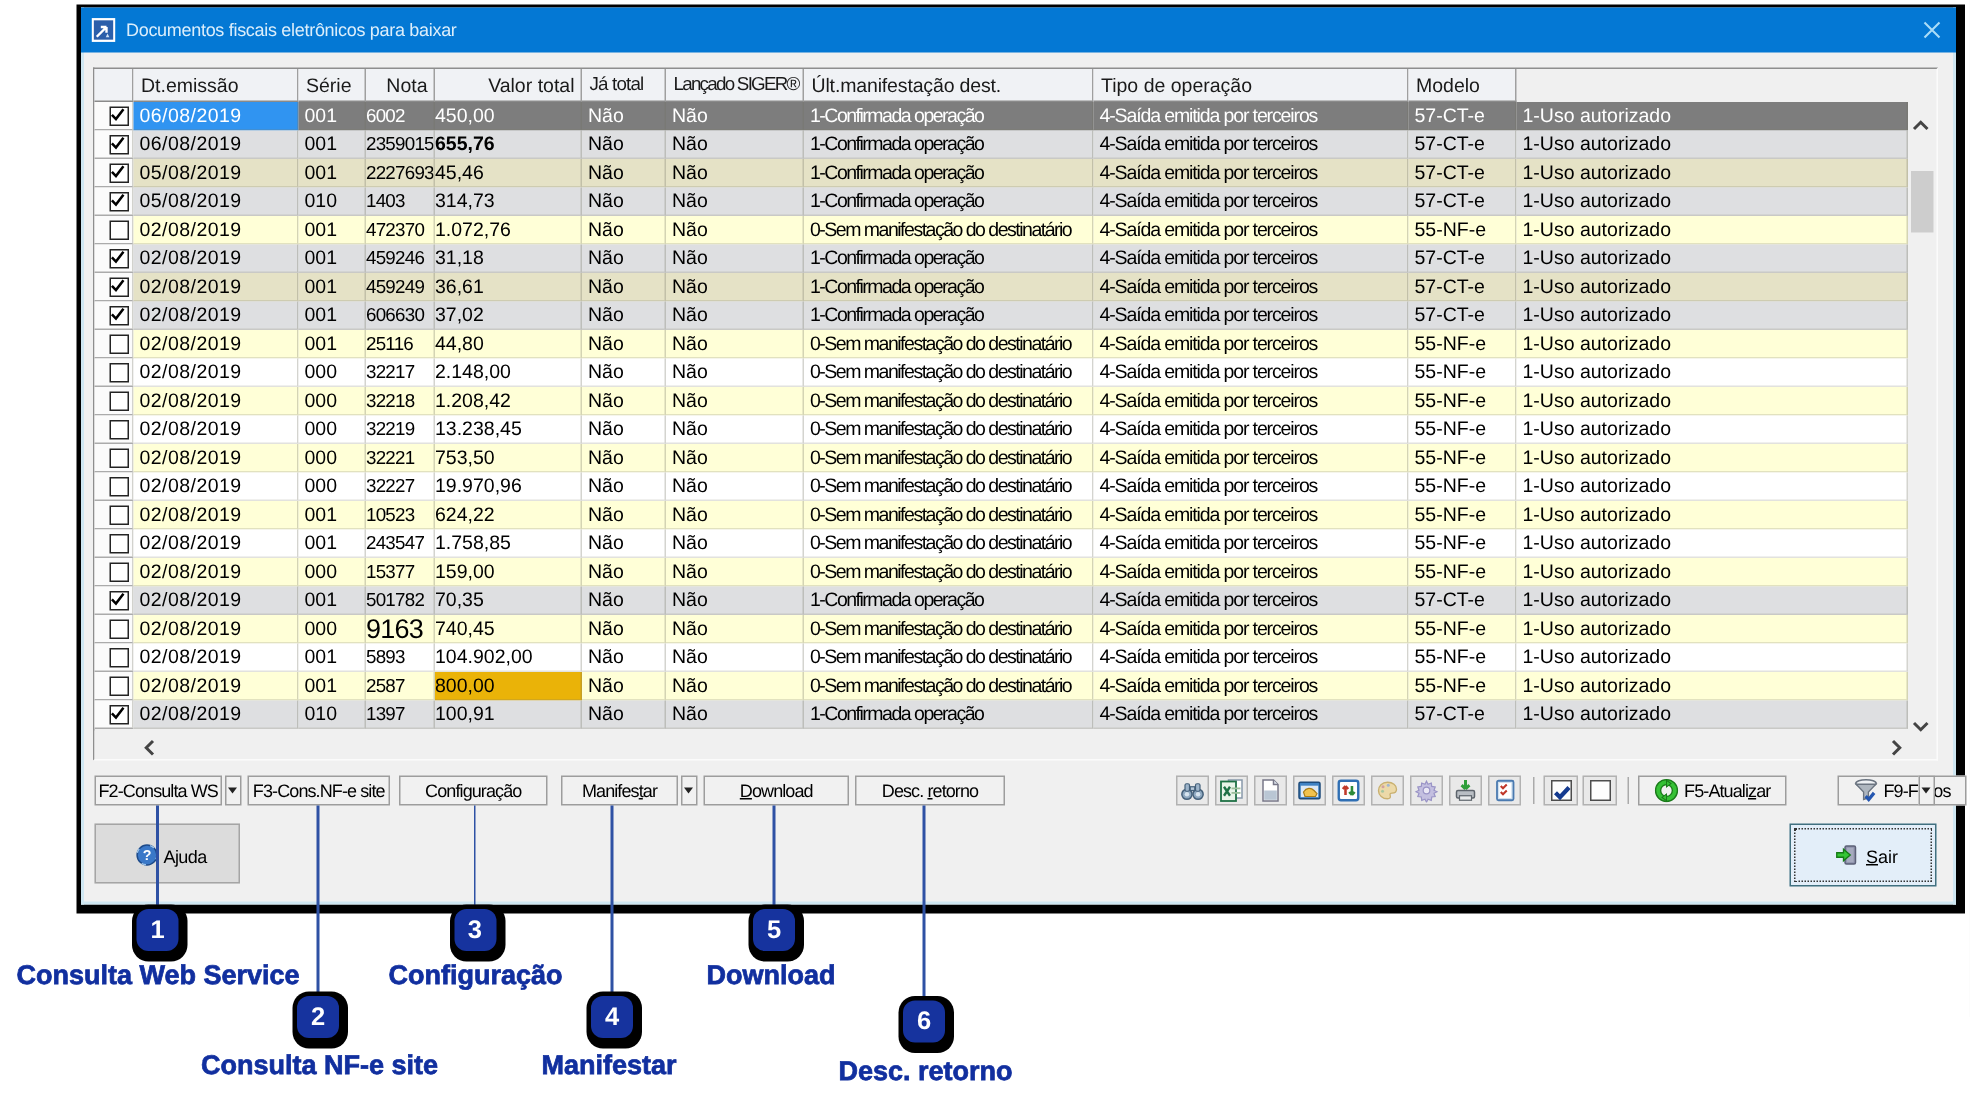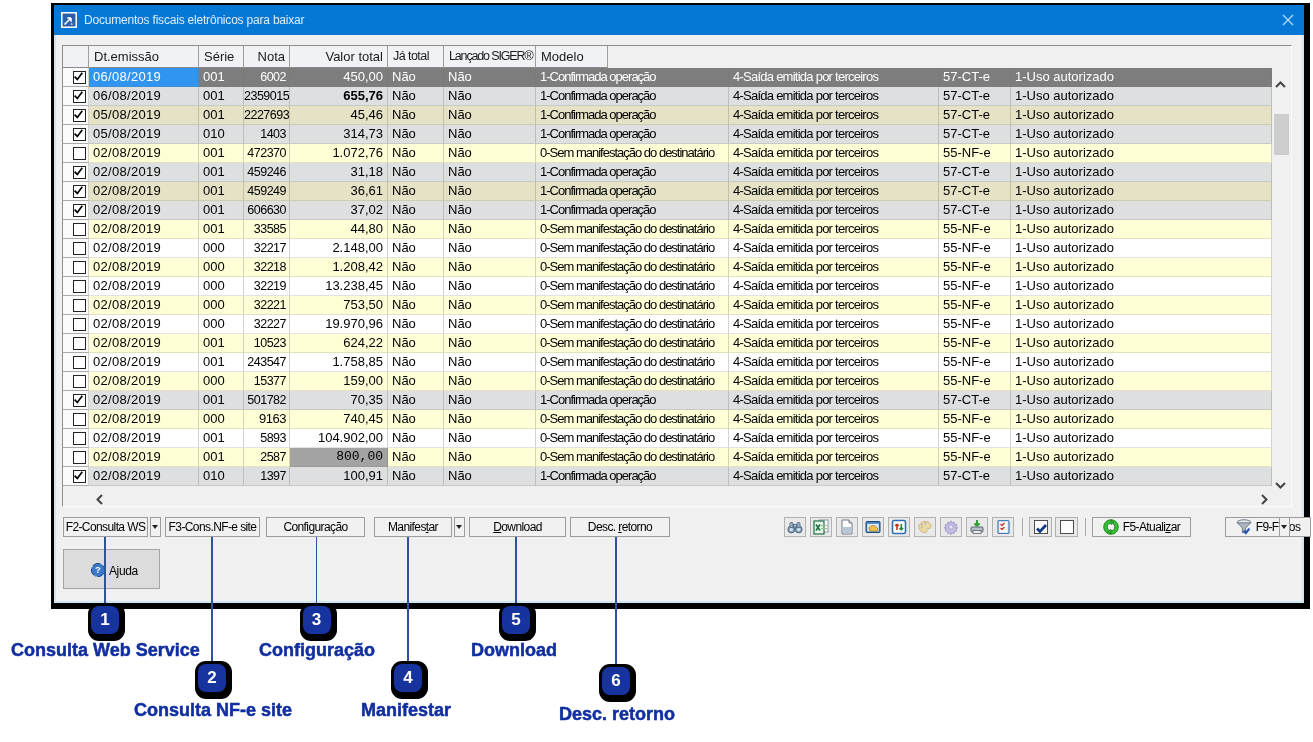--- a/index.html
+++ b/index.html
@@ -15,21 +15,21 @@
         border-top:1px solid #8e8e8e; border-left:1px solid #8e8e8e;
         border-right:1px solid #fbfbfb; border-bottom:1px solid #fbfbfb; }
 #hdr { position:absolute; left:63px; top:46px; width:1209px; height:22px; display:flex; }
 .hc { height:22px; background:#f0f2f5; border-right:1px solid #9f9f9f; border-bottom:1px solid #8a8a8a;
       font-size:13px; color:#1a1a1a; line-height:21px; padding-left:5px; overflow:hidden; white-space:nowrap; }
 .hc.r { text-align:right; padding-right:4px; padding-left:0; }
 #rows { position:absolute; left:63px; top:68px; width:1209px; }
 .row { display:flex; height:19px; }
 .c { height:19px; font-size:13px; color:#000; line-height:18px; padding-left:4px; overflow:hidden;
      white-space:nowrap; border-right:1px solid rgba(115,115,100,0.30); border-bottom:1px solid rgba(125,125,105,0.22); }
-.c.r { text-align:right; padding-right:4px; padding-left:0; }
+.c.r { text-align:left; padding-right:4px; padding-left:0; }
 .cbc { background:#fbfbfb; border-bottom:1px solid #ababab; }
 .cb { width:13px; height:13px; border:1.5px solid #232323; background:#fff; margin:3px 0 0 6px; }
 .cb svg { display:block; margin:-2px 0 0 -2px; }
 #vsb { position:absolute; left:1273px; top:46px; width:17px; height:441px; background:#f0f0f0; }
 #vthumb { position:absolute; left:1274px; top:114px; width:15px; height:41px; background:#cdcdcd; }
 #hsb { position:absolute; left:63px; top:487px; width:1209px; height:19px; background:#f0f0f0; }
 .sarr { position:absolute; }
 .btn { position:absolute; top:517px; height:20px; background:#f1f1f1; border:1px solid #9d9d9d;
        font-size:12px; letter-spacing:-0.6px; color:#000; text-align:center; line-height:19px;
        white-space:nowrap; overflow:hidden; }
@@ -71,20 +71,22 @@
     </svg>
   <div id="grid"></div>
   <div id="hdr">
       <div class="hc" style="width:26px;"></div>
       <div class="hc" style="width:110px;">Dt.emissão</div>
       <div class="hc" style="width:45px;">Série</div>
       <div class="hc r" style="width:46px;">Nota</div>
       <div class="hc r" style="width:98px;">Valor total</div>
       <div class="hc" style="width:56px;font-size:12.5px;letter-spacing:-0.55px;">Já total</div>
       <div class="hc" style="width:92px;font-size:12.5px;letter-spacing:-1.15px;">Lançado SIGER®</div>
+      <div class="hc" style="width:193px;letter-spacing:-0.1px;">Últ.manifestação dest.</div>
+      <div class="hc" style="width:210px;">Tipo de operação</div>
       <div class="hc" style="width:72px;">Modelo</div>
     </div>
   <div id="rows">
 <div class="row">
         <div class="c cbc" style="width:26px">
           <div class="cb">
             <svg width="13" height="13" viewBox="0 0 13 13">
               <path d="M2.6 6.6l2.7 2.8 5-6.6" stroke="#000" stroke-width="1.7" fill="none"></path>
             </svg>
           </div>
@@ -228,21 +230,21 @@
         <div class="c" style="width:210px;letter-spacing:-0.75px;background:#dedfe1;">4-Saída emitida por terceiros</div>
         <div class="c" style="width:72px;background:#dedfe1;">57-CT-e</div>
         <div class="c" style="width:261px;background:#dedfe1;">1-Uso autorizado</div>
       </div>
 <div class="row">
         <div class="c cbc" style="width:26px">
           <div class="cb"></div>
         </div>
         <div class="c" style="width:110px;letter-spacing:0.3px;background:#ffffd7;">02/08/2019</div>
         <div class="c" style="width:45px;background:#ffffd7;">001</div>
-        <div class="c r" style="width:46px;font-size:12.5px;letter-spacing:-0.5px;padding-right:3px;background:#ffffd7;">33585</div>
+        <div class="c r" style="width:46px;font-size:12.5px;letter-spacing:-0.5px;padding-right:3px;background:#ffffd7;">25116</div>
         <div class="c r" style="width:98px;background:#ffffd7;">44,80</div>
         <div class="c" style="width:56px;background:#ffffd7;">Não</div>
         <div class="c" style="width:92px;background:#ffffd7;">Não</div>
         <div class="c" style="width:193px;letter-spacing:-1.0px;background:#ffffd7;">0-Sem manifestação do destinatário</div>
         <div class="c" style="width:210px;letter-spacing:-0.75px;background:#ffffd7;">4-Saída emitida por terceiros</div>
         <div class="c" style="width:72px;background:#ffffd7;">55-NF-e</div>
         <div class="c" style="width:261px;background:#ffffd7;">1-Uso autorizado</div>
       </div>
 <div class="row">
         <div class="c cbc" style="width:26px">
@@ -382,21 +384,21 @@
         <div class="c" style="width:210px;letter-spacing:-0.75px;background:#dedfe1;">4-Saída emitida por terceiros</div>
         <div class="c" style="width:72px;background:#dedfe1;">57-CT-e</div>
         <div class="c" style="width:261px;background:#dedfe1;">1-Uso autorizado</div>
       </div>
 <div class="row">
         <div class="c cbc" style="width:26px">
           <div class="cb"></div>
         </div>
         <div class="c" style="width:110px;letter-spacing:0.3px;background:#ffffd7;">02/08/2019</div>
         <div class="c" style="width:45px;background:#ffffd7;">000</div>
-        <div class="c r" style="width:46px;font-size:13px;letter-spacing:-0.5px;padding-right:3px;background:#ffffd7;">9163</div>
+        <div class="c r" style="width:46px;font-size:18px;letter-spacing:-0.5px;padding-right:3px;background:#ffffd7;">9163</div>
         <div class="c r" style="width:98px;background:#ffffd7;">740,45</div>
         <div class="c" style="width:56px;background:#ffffd7;">Não</div>
         <div class="c" style="width:92px;background:#ffffd7;">Não</div>
         <div class="c" style="width:193px;letter-spacing:-1.0px;background:#ffffd7;">0-Sem manifestação do destinatário</div>
         <div class="c" style="width:210px;letter-spacing:-0.75px;background:#ffffd7;">4-Saída emitida por terceiros</div>
         <div class="c" style="width:72px;background:#ffffd7;">55-NF-e</div>
         <div class="c" style="width:261px;background:#ffffd7;">1-Uso autorizado</div>
       </div>
 <div class="row">
         <div class="c cbc" style="width:26px">
@@ -413,21 +415,21 @@
         <div class="c" style="width:72px;background:#ffffff;">55-NF-e</div>
         <div class="c" style="width:261px;background:#ffffff;">1-Uso autorizado</div>
       </div>
 <div class="row">
         <div class="c cbc" style="width:26px">
           <div class="cb"></div>
         </div>
         <div class="c" style="width:110px;letter-spacing:0.3px;background:#ffffd7;">02/08/2019</div>
         <div class="c" style="width:45px;background:#ffffd7;">001</div>
         <div class="c r" style="width:46px;font-size:12.5px;letter-spacing:-0.5px;padding-right:3px;background:#ffffd7;">2587</div>
-        <div class="c r" style="width:98px;background:#a3a3a3;font-family:Liberation Mono, monospace;">800,00</div>
+        <div class="c r" style="width:98px;background:#eab308;">800,00</div>
         <div class="c" style="width:56px;background:#ffffd7;">Não</div>
         <div class="c" style="width:92px;background:#ffffd7;">Não</div>
         <div class="c" style="width:193px;letter-spacing:-1.0px;background:#ffffd7;">0-Sem manifestação do destinatário</div>
         <div class="c" style="width:210px;letter-spacing:-0.75px;background:#ffffd7;">4-Saída emitida por terceiros</div>
         <div class="c" style="width:72px;background:#ffffd7;">55-NF-e</div>
         <div class="c" style="width:261px;background:#ffffd7;">1-Uso autorizado</div>
       </div>
 <div class="row">
         <div class="c cbc" style="width:26px">
           <div class="cb">
@@ -574,20 +576,29 @@
     </div>
   <div class="dbtn" style="left:1279px"></div>
 
   <div id="ajuda">
       <div style="position:absolute;left:26px;top:12px"><svg width="16" height="16" viewBox="0 0 16 16">
           <circle cx="8" cy="8" r="6.6" fill="#3a78c8" stroke="#1c4a8a" stroke-width="1"></circle>
           <circle cx="8" cy="8" r="6.6" fill="none" stroke="#9cc4ea" stroke-width="1" stroke-dasharray="3 8"></circle>
           <text x="8" y="11.4" font-family="Liberation Sans" font-size="9.5" font-weight="bold" fill="#fff" text-anchor="middle">?</text>
         </svg></div>
     <div style="position:absolute;left:45px;top:14px;font-size:12px;letter-spacing:-0.4px">A<u>j</u>uda</div>
+    </div>
+  <div id="sair">
+      <div id="sairfocus"></div>
+    <div style="position:absolute;left:29px;top:12px"><svg width="16" height="16" viewBox="0 0 16 16">
+          <rect x="7" y="2" width="7" height="12" rx="1" fill="#8f93ad" stroke="#5c6077" stroke-width="1"></rect>
+          <rect x="8.3" y="3.2" width="4.4" height="9.6" fill="#a6aabf"></rect>
+          <path d="M1.5 6.5h4.5V4.2L10.5 8l-4.5 3.8V9.5H1.5z" fill="#35c535" stroke="#157a15" stroke-width="0.9"></path>
+        </svg></div>
+    <div style="position:absolute;left:50px;top:14px;font-size:12px"><u>S</u>air</div>
     </div>
 
   <div class="vline" style="left:104px;top:537px;height:71px"></div>
     <div class="vline" style="left:211px;top:537px;height:130px"></div>
     <div class="vline" style="left:315.5px;top:537px;height:71px"></div>
     <div class="vline" style="left:407px;top:537px;height:130px"></div>
     <div class="vline" style="left:515px;top:537px;height:71px"></div>
     <div class="vline" style="left:615px;top:537px;height:130px"></div>
   <div class="cshadow" style="left:88px;top:603px"></div>
     <div class="cblue" style="left:91px;top:606px">1</div>

